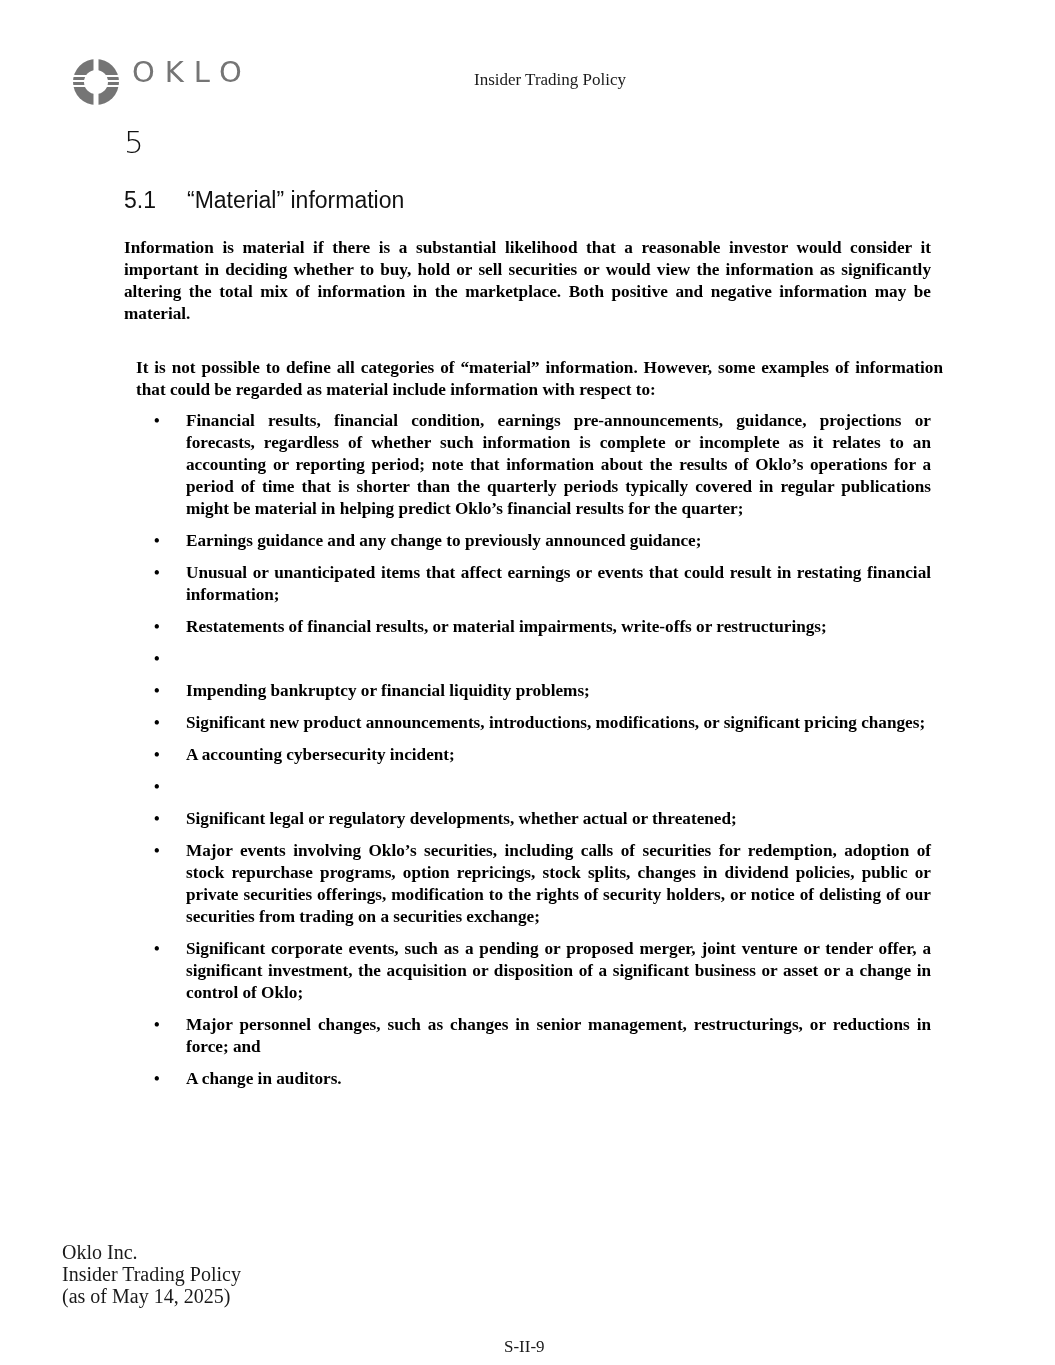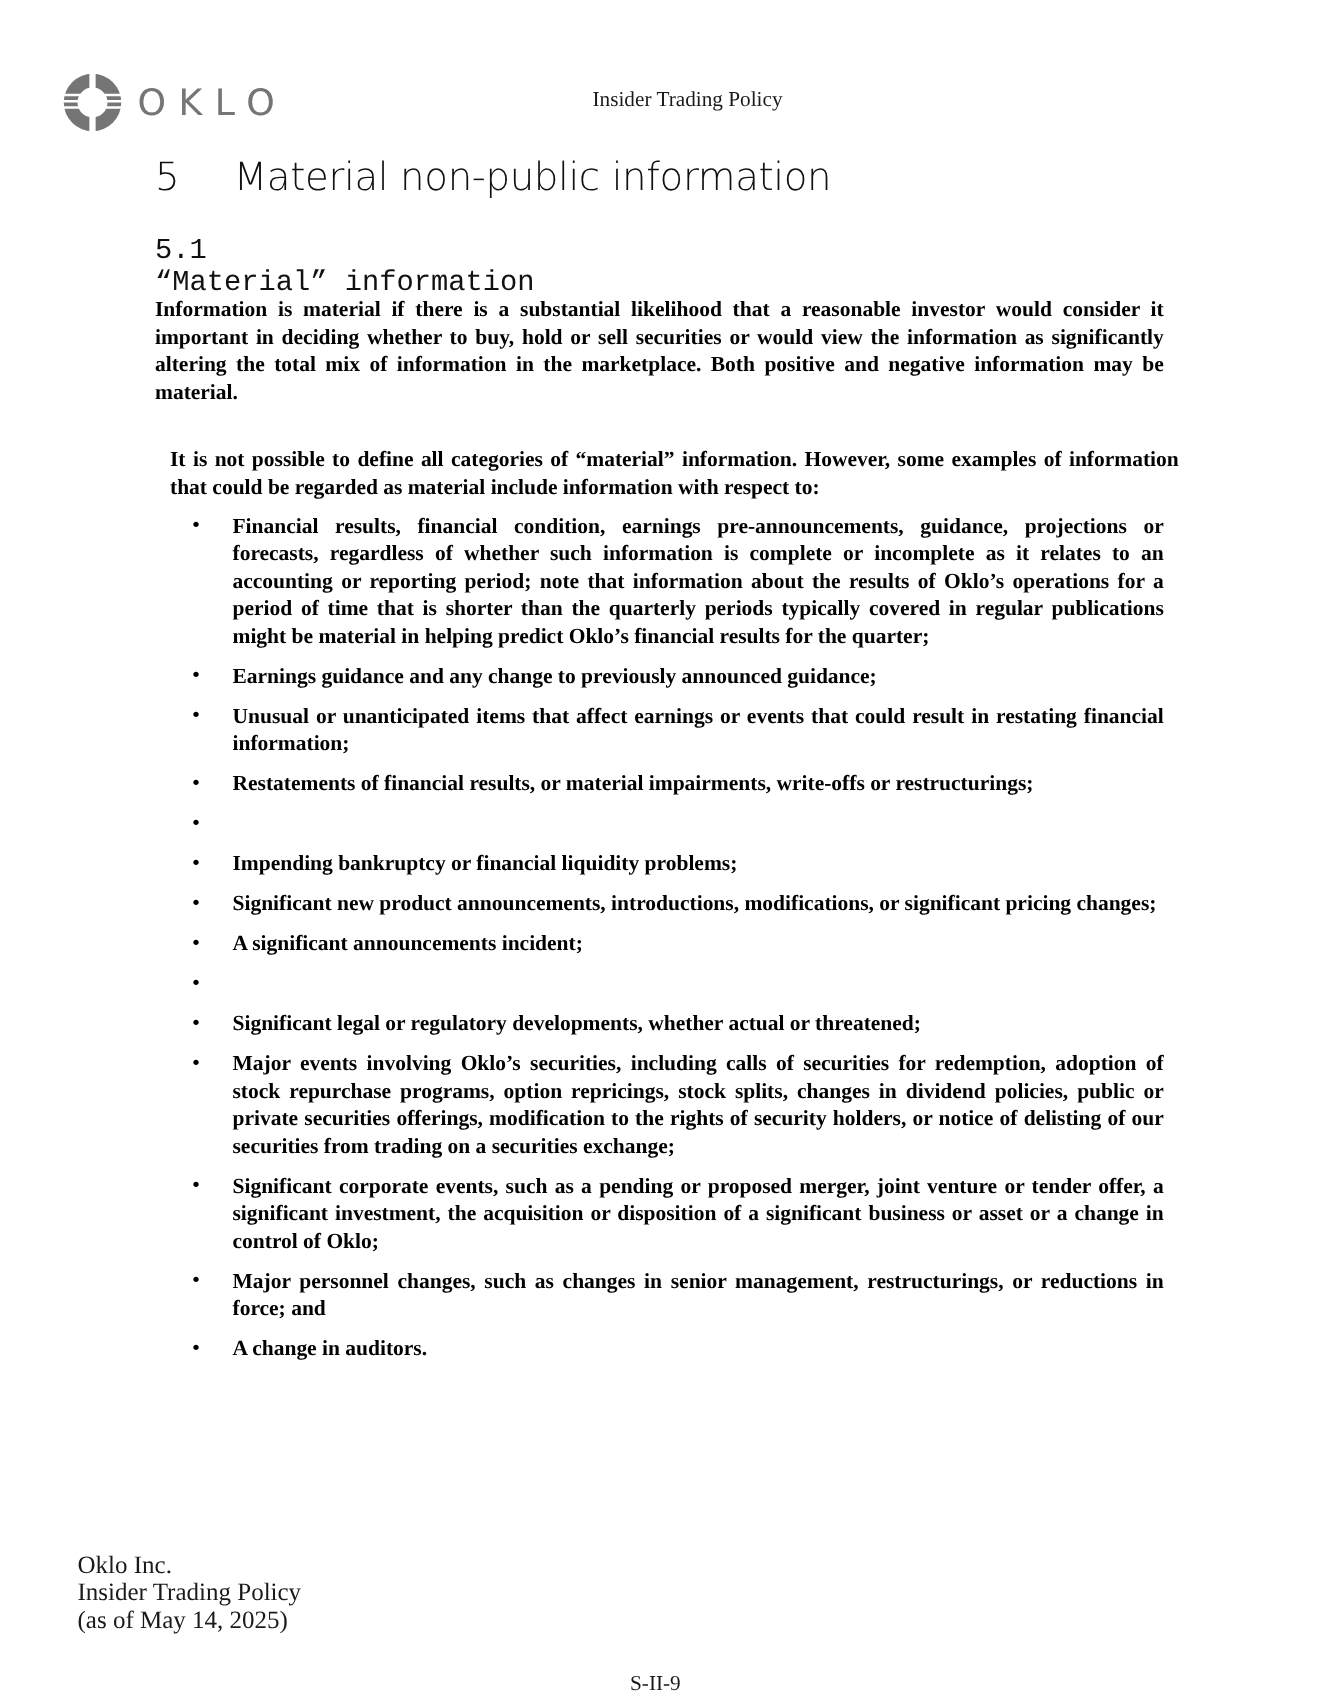--- a/index.html
+++ b/index.html
@@ -1,27 +1,27 @@
 <!DOCTYPE html>
 <html><head>
 <meta charset="utf-8">
 <style>
   html, body { margin: 0; padding: 0; background: #ffffff; }
   body { width: 1055px; height: 1365px; position: relative; overflow: hidden; color: #1a1a1a; }
   .page { position: absolute; left: 0; top: 0; width: 1055px; height: 1365px; }
 
-  .logo { position: absolute; left: 50px; top: 58px; display: flex; align-items: center; }
+  .logo { position: absolute; left: 72px; top: 58px; display: flex; align-items: flex-start; }
   .logo svg { width: 48px; height: 48px; display: block; }
   .logo-word { font-family: "DejaVu Sans", sans-serif; font-size: 29px; letter-spacing: 10px; color: #757575; margin-left: 12px; font-weight: 400; line-height: 1; }
 
   .running-header { position: absolute; left: 0; width: 1100px; top: 70px; text-align: center; font-family: "Liberation Serif", "DejaVu Serif", serif; font-size: 17px; color: #1a1a1a; }
 
   .h1 { position: absolute; left: 124px; top: 124px; font-family: "DejaVu Sans", sans-serif; font-weight: 300; font-size: 31px; color: #111; display: flex; letter-spacing: -0.3px; }
   .h1 .num { width: 63px; }
-  .h2 { position: absolute; left: 124px; top: 187px; font-family: Liberation Mono, monospace; font-weight: 300; font-size: 23px; color: #111; display: flex; flex-direction: column; }
+  .h2 { position: absolute; left: 124px; top: 187px; font-family: Liberation Sans, sans-serif; font-weight: 300; font-size: 23px; color: #111; display: flex; }
   .h2 .num { width: 63px; }
 
   .body-text { font-family: "Liberation Serif", "DejaVu Serif", serif; font-size: 17.2px; line-height: 22px; color: #000000; text-align: justify; font-weight: bold; }
   .para1 { position: absolute; left: 124px; top: 237px; width: 807px; }
   .para2 { position: absolute; left: 124px; top: 345px; width: 807px; }
 
   .bullets { position: absolute; left: 124px; top: 410px; width: 807px; margin: 0; padding: 0; list-style: none; }
   .bullets li { position: relative; padding-left: 62px; margin-bottom: 10px; min-height: 22px; }
   .bullets li .bullet { position: absolute; left: 30px; top: 0; font-size: 16px; }
 
@@ -49,40 +49,39 @@
         <circle cx="24" cy="24" r="23" fill="#757575" mask="url(#ringmask)"></circle>
       </svg>
     </span>
     <span class="logo-word">OKLO</span>
   </div>
 
   <div class="running-header">Insider Trading Policy</div>
 
   <div class="h1">
     <span class="num">5</span>
-    <span>Material non-public information</span>
   </div>
 
   <div class="h2">
     <span class="num">5.1</span>
     <span>“Material” information</span>
   </div>
 
   <p class="body-text para1" style="margin:0">Information is material if there is a substantial likelihood that a reasonable investor would consider it important in deciding whether to buy, hold or sell securities or would view the information as significantly altering the total mix of information in the marketplace. Both positive and negative information may be material.</p>
   <p class="body-text para2" style="margin:12px">It is not possible to define all categories of “material” information. However, some examples of information that could be regarded as material include information with respect to:</p>
 
   <ul class="bullets body-text">
     <li><span class="bullet">•</span><span>Financial results, financial condition, earnings pre-announcements, guidance, projections or forecasts, regardless of whether such information is complete or incomplete as it relates to an accounting or reporting period; note that information about the results of Oklo’s operations for a period of time that is shorter than the quarterly periods typically covered in regular publications might be material in helping predict Oklo’s financial results for the quarter;</span></li>
     <li><span class="bullet">•</span><span>Earnings guidance and any change to previously announced guidance;</span></li>
     <li><span class="bullet">•</span><span>Unusual or unanticipated items that affect earnings or events that could result in restating financial information;</span></li>
     <li><span class="bullet">•</span><span>Restatements of financial results, or material impairments, write-offs or restructurings;</span></li>
     <li><span class="bullet">•</span><span></span></li>
     <li><span class="bullet">•</span><span>Impending bankruptcy or financial liquidity problems;</span></li>
     <li><span class="bullet">•</span><span>Significant new product announcements, introductions, modifications, or significant pricing changes;</span></li>
-    <li><span class="bullet">•</span><span>A significant announcements incident;</span></li>
+    <li><span class="bullet">•</span><span>A accounting cybersecurity incident;</span></li>
     <li><span class="bullet">•</span></li>
     <li><span class="bullet">•</span><span>Significant legal or regulatory developments, whether actual or threatened;</span></li>
     <li><span class="bullet">•</span><span>Major events involving Oklo’s securities, including calls of securities for redemption, adoption of stock repurchase programs, option repricings, stock splits, changes in dividend policies, public or private securities offerings, modification to the rights of security holders, or notice of delisting of our securities from trading on a securities exchange;</span></li>
     <li><span class="bullet">•</span><span>Significant corporate events, such as a pending or proposed merger, joint venture or tender offer, a significant investment, the acquisition or disposition of a significant business or asset or a change in control of Oklo;</span></li>
     <li><span class="bullet">•</span><span>Major personnel changes, such as changes in senior management, restructurings, or reductions in force; and</span></li>
     <li><span class="bullet">•</span><span>A change in auditors.</span></li>
   </ul>
 
   <div class="footer-left">
     <div>Oklo Inc.</div>

